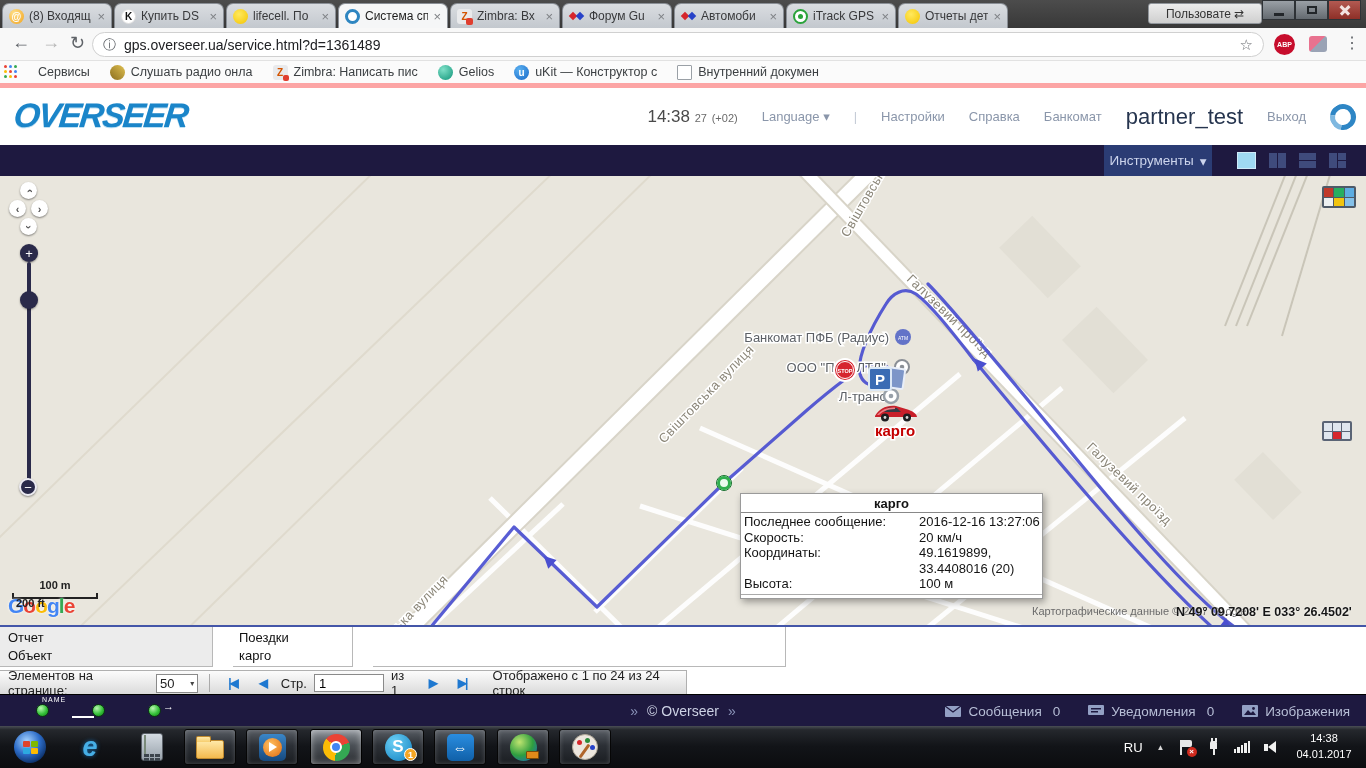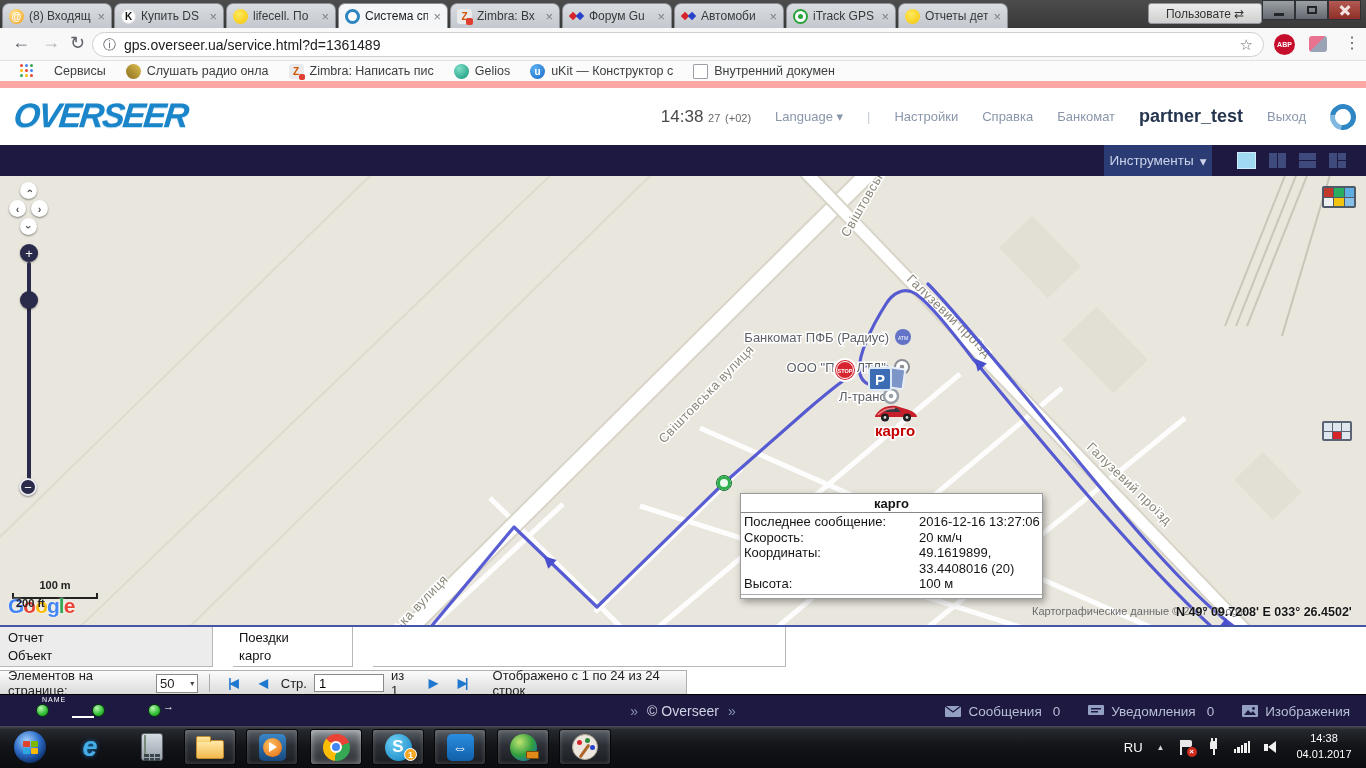--- a/index.html
+++ b/index.html
@@ -38,39 +38,39 @@
   #addrbar{position:absolute;left:0;top:28px;width:1366px;height:33px;background:#f8f8f8;border-bottom:1px solid #e2e2e2;}
   .nav-ic{position:absolute;top:4px;font-size:18px;color:#5f6368;}
   #omnibox{position:absolute;left:92px;top:4px;width:1172px;height:25px;background:#fff;border:1px solid #d0d0d0;border-radius:13px;display:flex;align-items:center;padding:0 10px;font-size:14px;color:#202124;gap:8px;}
   #omni-url{flex:1;}
   #star{color:#6a6d72;font-size:15px;}
   #abp{position:absolute;left:1274px;top:6px;width:21px;height:21px;border-radius:50%;background:#c70d2c;color:#fff;font-size:7px;font-weight:bold;display:flex;align-items:center;justify-content:center;}
   #extIc{position:absolute;left:1309px;top:8px;width:18px;height:16px;border-radius:3px;background:linear-gradient(135deg,#e8728f 50%,#9aa3b5 50%);}
   #menu3{position:absolute;left:1344px;top:5px;font-size:16px;color:#5f6368;}
 
   
-  #bookbar{position:absolute;left:0;top:61px;width:1366px;height:27px;background:#fbfbfb;border-bottom:7px solid #fca5a5;display:flex;align-items:center;padding-left:20px;gap:20px;font-size:12.5px;color:#3c4043;}
+  #bookbar{position:absolute;left:0;top:61px;width:1366px;height:27px;background:#fbfbfb;border-bottom:5px solid #fca5a5;display:flex;align-items:center;padding-left:4px;gap:20px;font-size:12.5px;color:#3c4043;}
   .bm{display:flex;align-items:center;gap:6px;white-space:nowrap;}
   .bm-ic{width:15px;height:15px;flex:none;border-radius:3px;display:flex;align-items:center;justify-content:center;font-size:10px;font-weight:bold;color:#fff;position:relative;}
   .bi-apps{background:none;width:14px;height:14px;}
   .bi-apps span{position:absolute;width:3px;height:3px;border-radius:50%;}
   .bi-radio{background:linear-gradient(45deg,#8a6d1f,#e0c050);border-radius:50%;}
   .bi-zimbra{background:#e9eaec;color:#d35400;}
   .bi-zimbra::after{content:"";position:absolute;right:-1px;bottom:-1px;width:6px;height:6px;background:#e03e2f;border-radius:2px;}
   .bi-gelios{background:radial-gradient(circle at 35% 30%,#7fe0c8,#0f9478);border-radius:50%;}
   .bi-ukit{background:radial-gradient(circle at 35% 30%,#5ab0f0,#1868c8);border-radius:50%;}
   .bi-doc{background:#fff;border:1px solid #9aa0a6;border-radius:1px;}
 
   
   #siteheader{position:absolute;left:0;top:88px;width:1366px;height:57px;background:#fff;}
   #logo{position:absolute;left:14px;top:8px;font-size:34px;font-style:italic;font-weight:900;color:#1a85c9;letter-spacing:-2px;transform:skewX(-6deg);text-shadow:0 1px 0 #bfe0f2;}
   #hdr-right{position:absolute;right:10px;top:0;height:57px;display:flex;align-items:center;gap:24px;font-size:13px;color:#8a96aa;}
   #hdr-time{color:#4a4a4a;font-size:17px;}
   #hdr-time .sm{font-size:11px;color:#6a6a6a;}
-  #hdr-user{font-size:18px;font-weight:700;color:#26354f;}
+  #hdr-user{font-size:22px;font-weight:400;color:#26354f;}
   #hdr-logo-circle{width:26px;height:26px;border-radius:50%;border:5px solid #2e86c5;border-left-color:#7fb8e0;transform:rotate(-35deg);}
 
   
   #navbar{position:absolute;left:0;top:145px;width:1366px;height:31px;background:#1e1940;display:flex;align-items:center;padding-left:30px;gap:52px;font-size:13.5px;color:#9597a8;}
   .nav-item{display:flex;align-items:flex-start;gap:8px;margin-top:48px;}
   .nav-item.active{color:#fff;}
   .nav-dot{width:11px;height:11px;border-radius:50%;background:radial-gradient(circle at 35% 30%,#b4f5ae,#2aa52e 55%,#0d5c10);border:1px solid #6fd8d0;}
   #toolsBtn{position:absolute;left:1104px;top:0;width:108px;height:31px;background:#2b3c74;color:#ccd4ec;display:flex;align-items:center;justify-content:center;gap:6px;font-size:13.5px;}
   .lay{position:absolute;top:8px;width:17px;height:15px;display:grid;gap:1px;}
   .lay span{background:#3f4b7c;}

